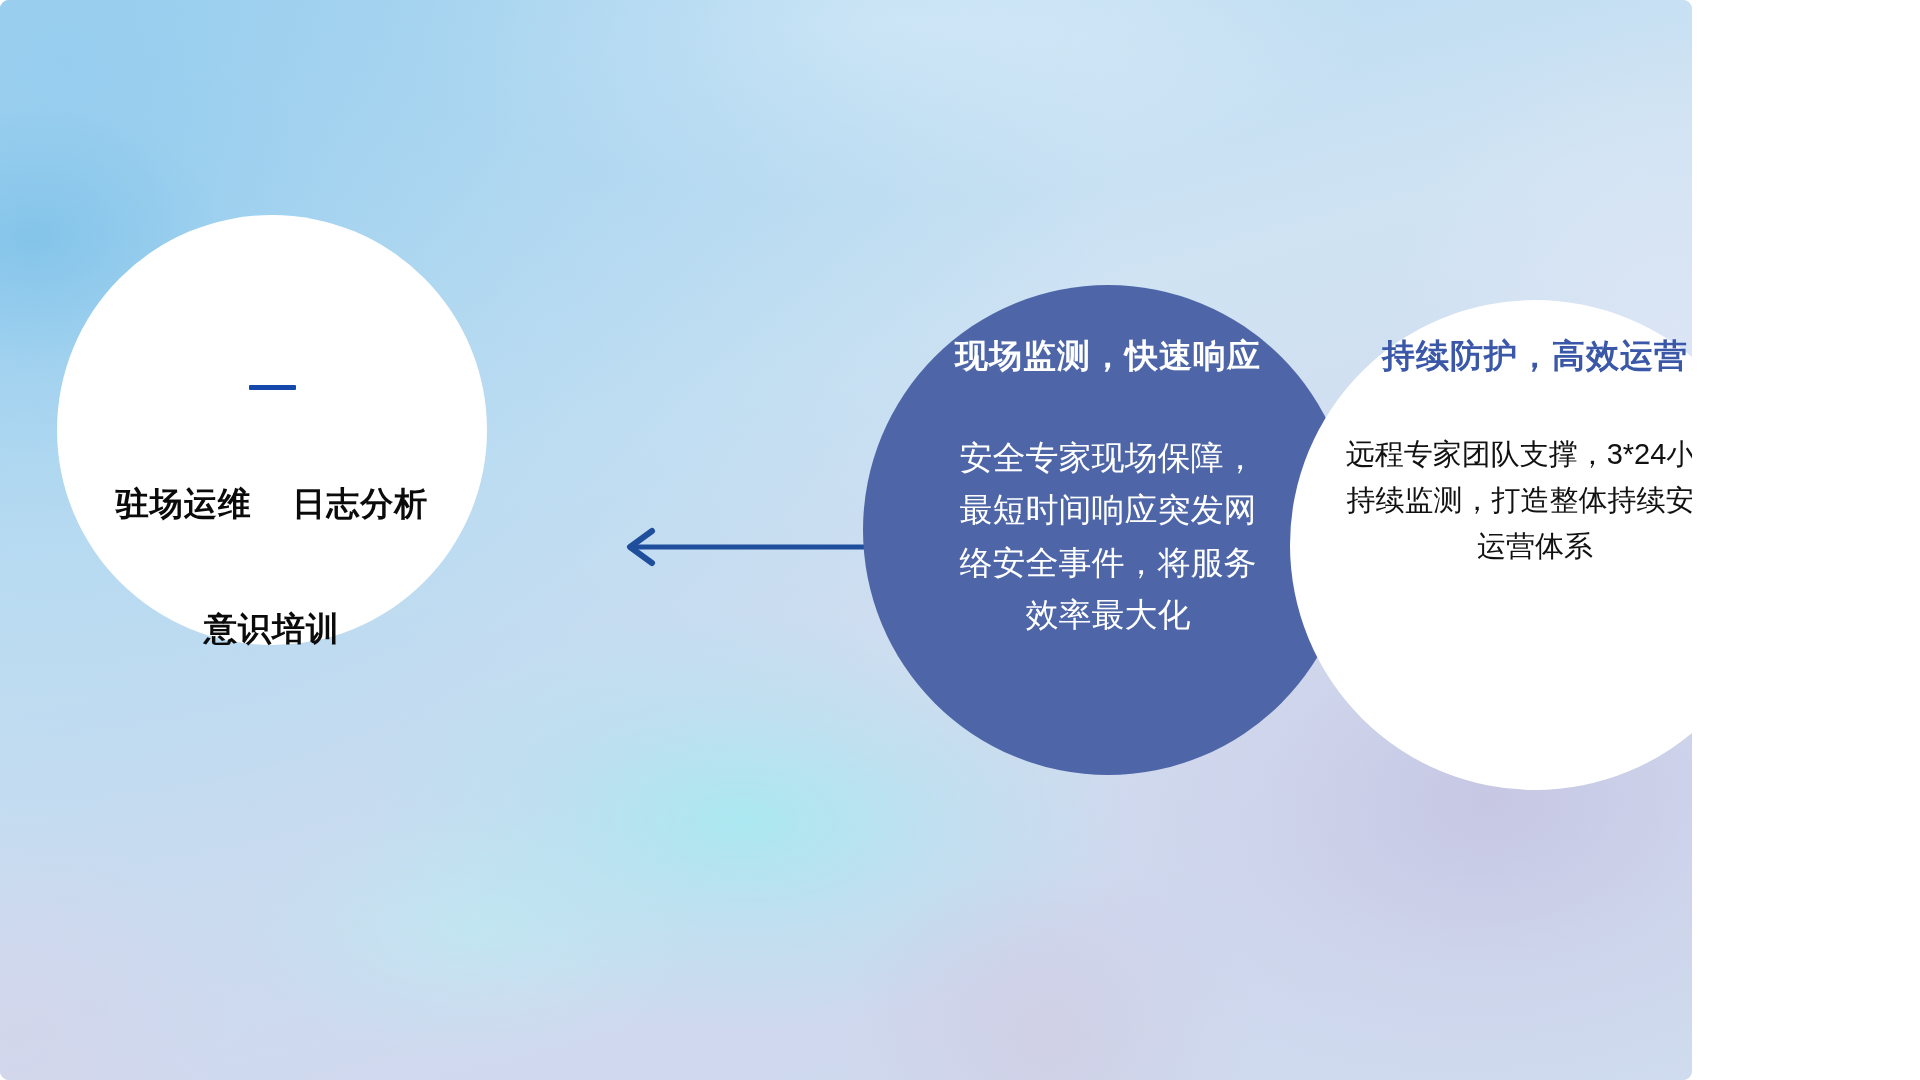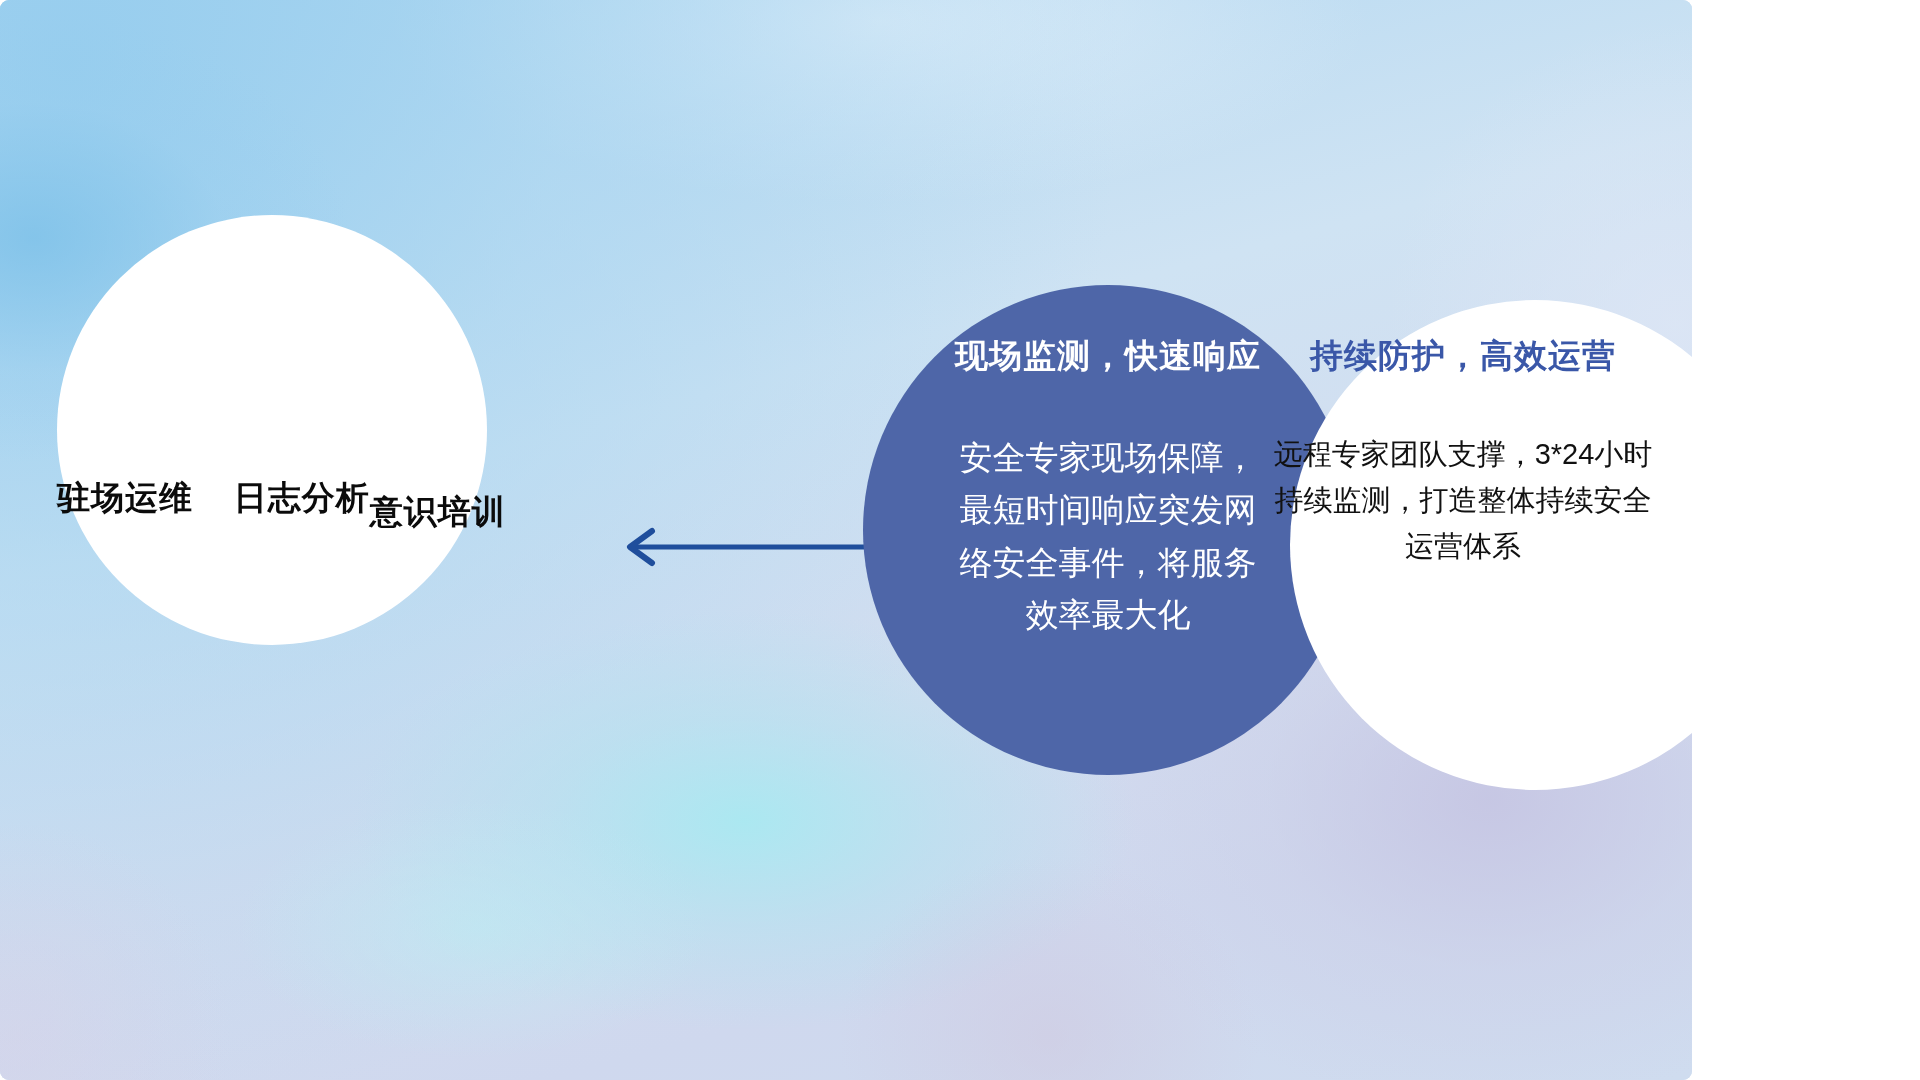--- a/index.html
+++ b/index.html
@@ -120,44 +120,44 @@
   }
 
   
   #left-content {
     position: absolute;
     left: 57px;
     top: 215px;
     width: 430px;
     height: 430px;
     display: flex;
-    flex-direction: row;
+    flex-direction: column;
     align-items: center;
-    justify-content: flex-start;
+    justify-content: space-between;
     padding-top: 170px;
     box-sizing: border-box;
   }
   #left-rule {
     width: 47px;
     height: 5px;
     background: #1449ab;
     border-radius: 1px;
     margin-bottom: 40px;
   }
   .left-line {
     color: #0b0b0b;
     font-size: 33px;
     font-weight: bold;
     letter-spacing: 1px;
     line-height: 1.0;
     margin-bottom: 35px;
     white-space: pre;
     text-align: center;
   }
-  .left-line:last-child { margin-bottom: 8px; }
+  .left-line:last-child { margin-bottom: 0; }
 
   
   #arrow {
     position: absolute;
     left: 612px;
     top: 522px;
     width: 260px;
     height: 50px;
   }
 
@@ -188,21 +188,21 @@
     font-weight: normal;
     line-height: 1.58;
     text-align: center;
     width: 300px;
     margin-top: 58px;
   }
 
   
   #right-content {
     position: absolute;
-    left: 1248px;
+    left: 1320px;
     top: 330px;
     width: 430px;
     height: 420px;
     display: flex;
     flex-direction: column;
     align-items: center;
     box-sizing: border-box;
   }
   #right-title {
     color: #3a57a8;

